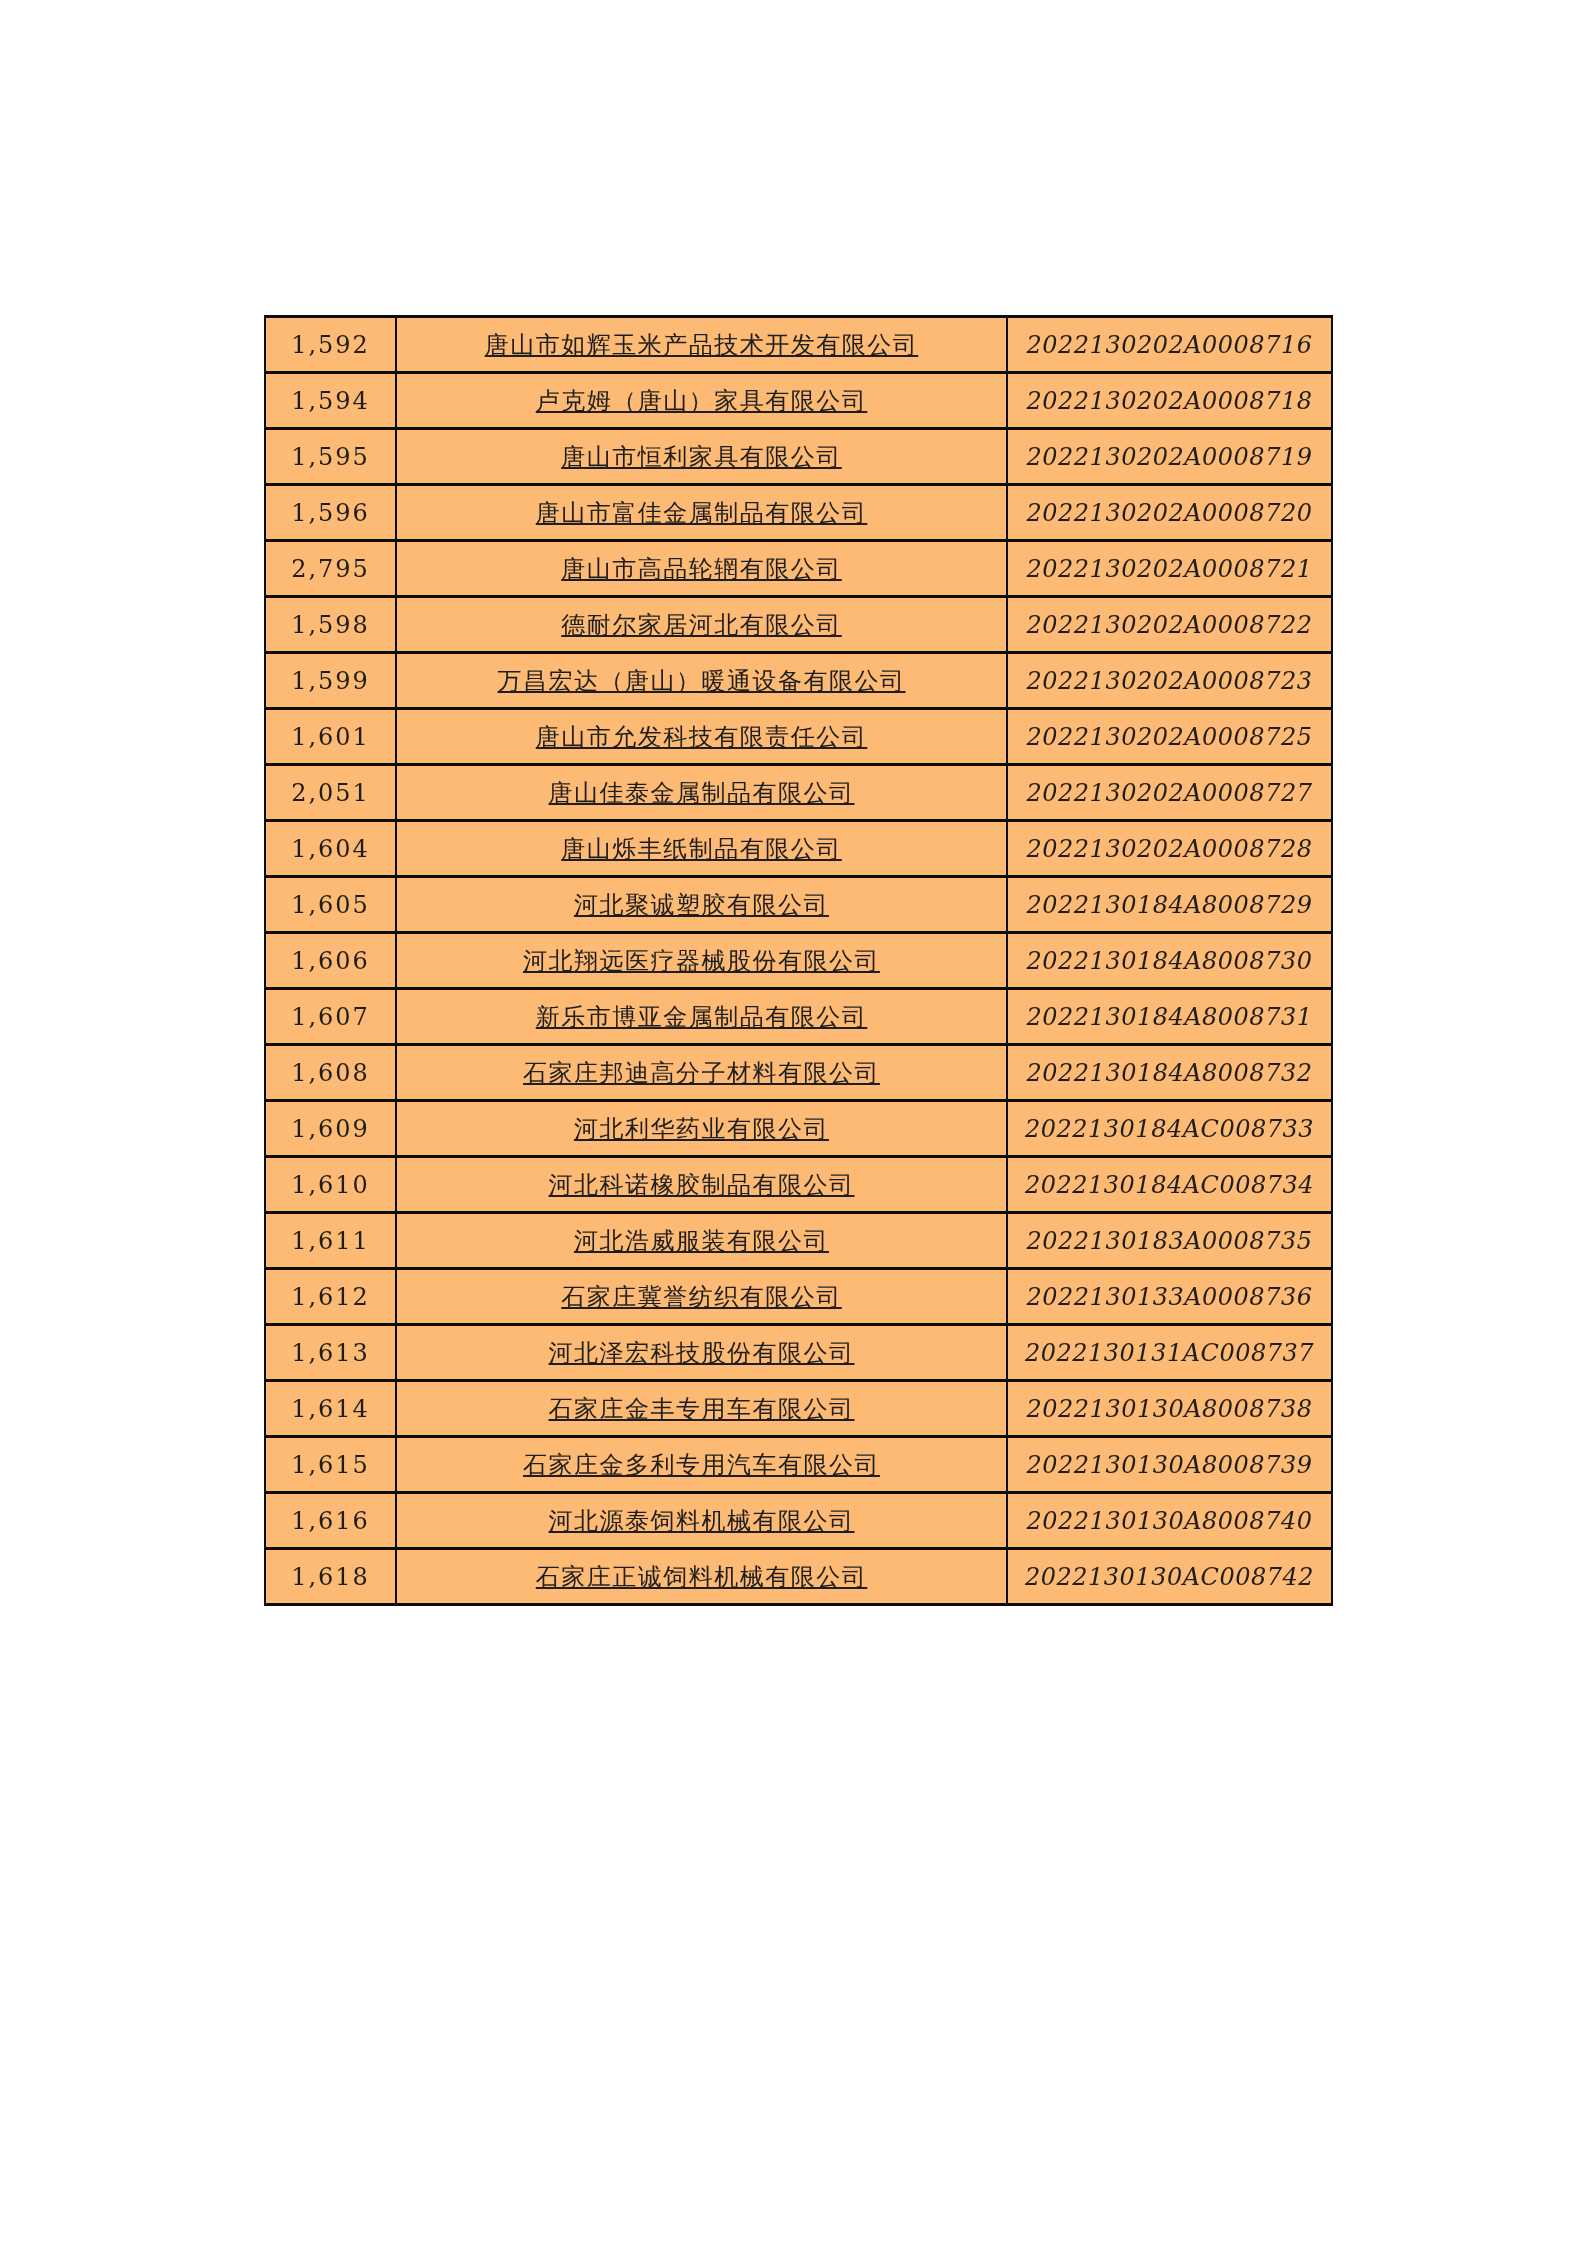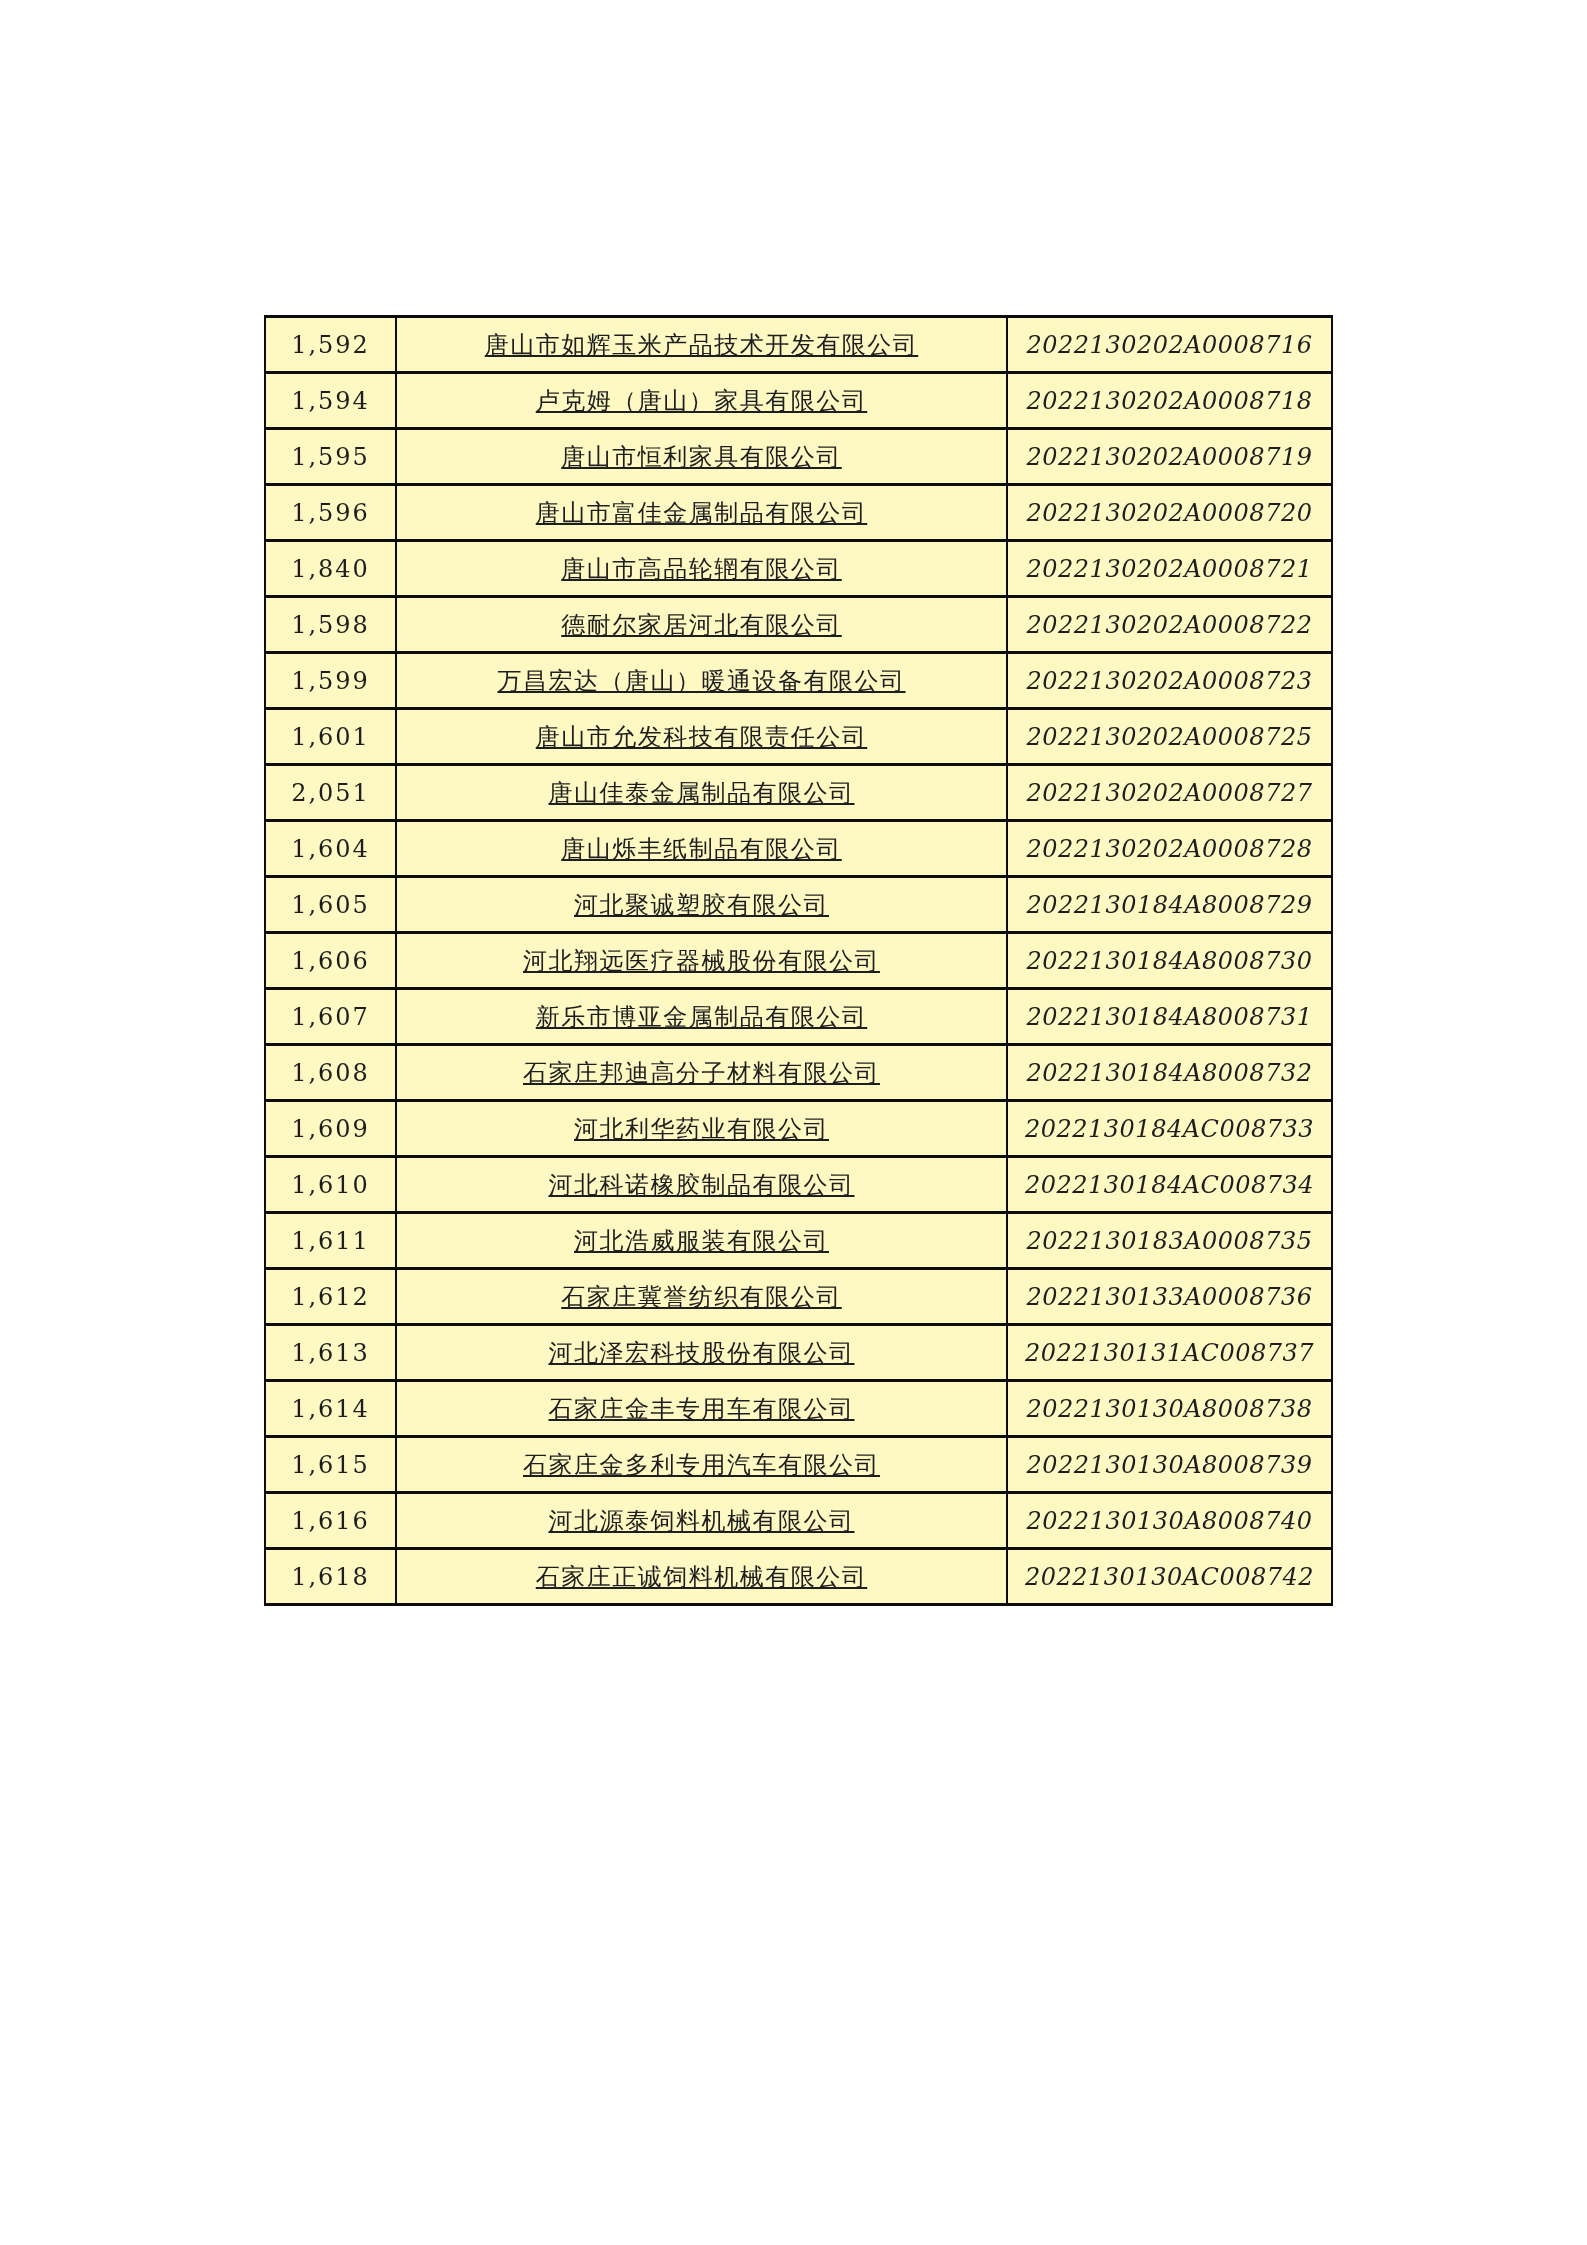--- a/index.html
+++ b/index.html
@@ -16,21 +16,21 @@
     font-family: "DejaVu Serif", "Liberation Serif", serif;
     overflow: hidden;
   }
   table.company-table {
     position: absolute;
     left: 264px;
     top: 315px;
     width: 1067px;
     border-collapse: collapse;
     table-layout: fixed;
-    background: #fef9c3;
+    background: #fdba74;
   }
   table.company-table col.c-no      { width: 131px; }
   table.company-table col.c-company { width: 611px; }
   table.company-table col.c-code    { width: 325px; }
   table.company-table td {
     border-top: 3px solid #0c0c0c;
     border-bottom: 3px solid #0c0c0c;
     border-left: 2px solid #0c0c0c;
     border-right: 2px solid #0c0c0c;
     height: 53px;
@@ -89,21 +89,21 @@
     <td class="cell-code">2022130202A0008719</td>
   </tr>
 
   <tr>
     <td class="cell-no">1,596</td>
     <td class="cell-company">唐山市富佳金属制品有限公司</td>
     <td class="cell-code">2022130202A0008720</td>
   </tr>
 
   <tr>
-    <td class="cell-no">1,840</td>
+    <td class="cell-no">2,795</td>
     <td class="cell-company">唐山市高品轮辋有限公司</td>
     <td class="cell-code">2022130202A0008721</td>
   </tr>
 
   <tr>
     <td class="cell-no">1,598</td>
     <td class="cell-company">德耐尔家居河北有限公司</td>
     <td class="cell-code">2022130202A0008722</td>
   </tr>
 

